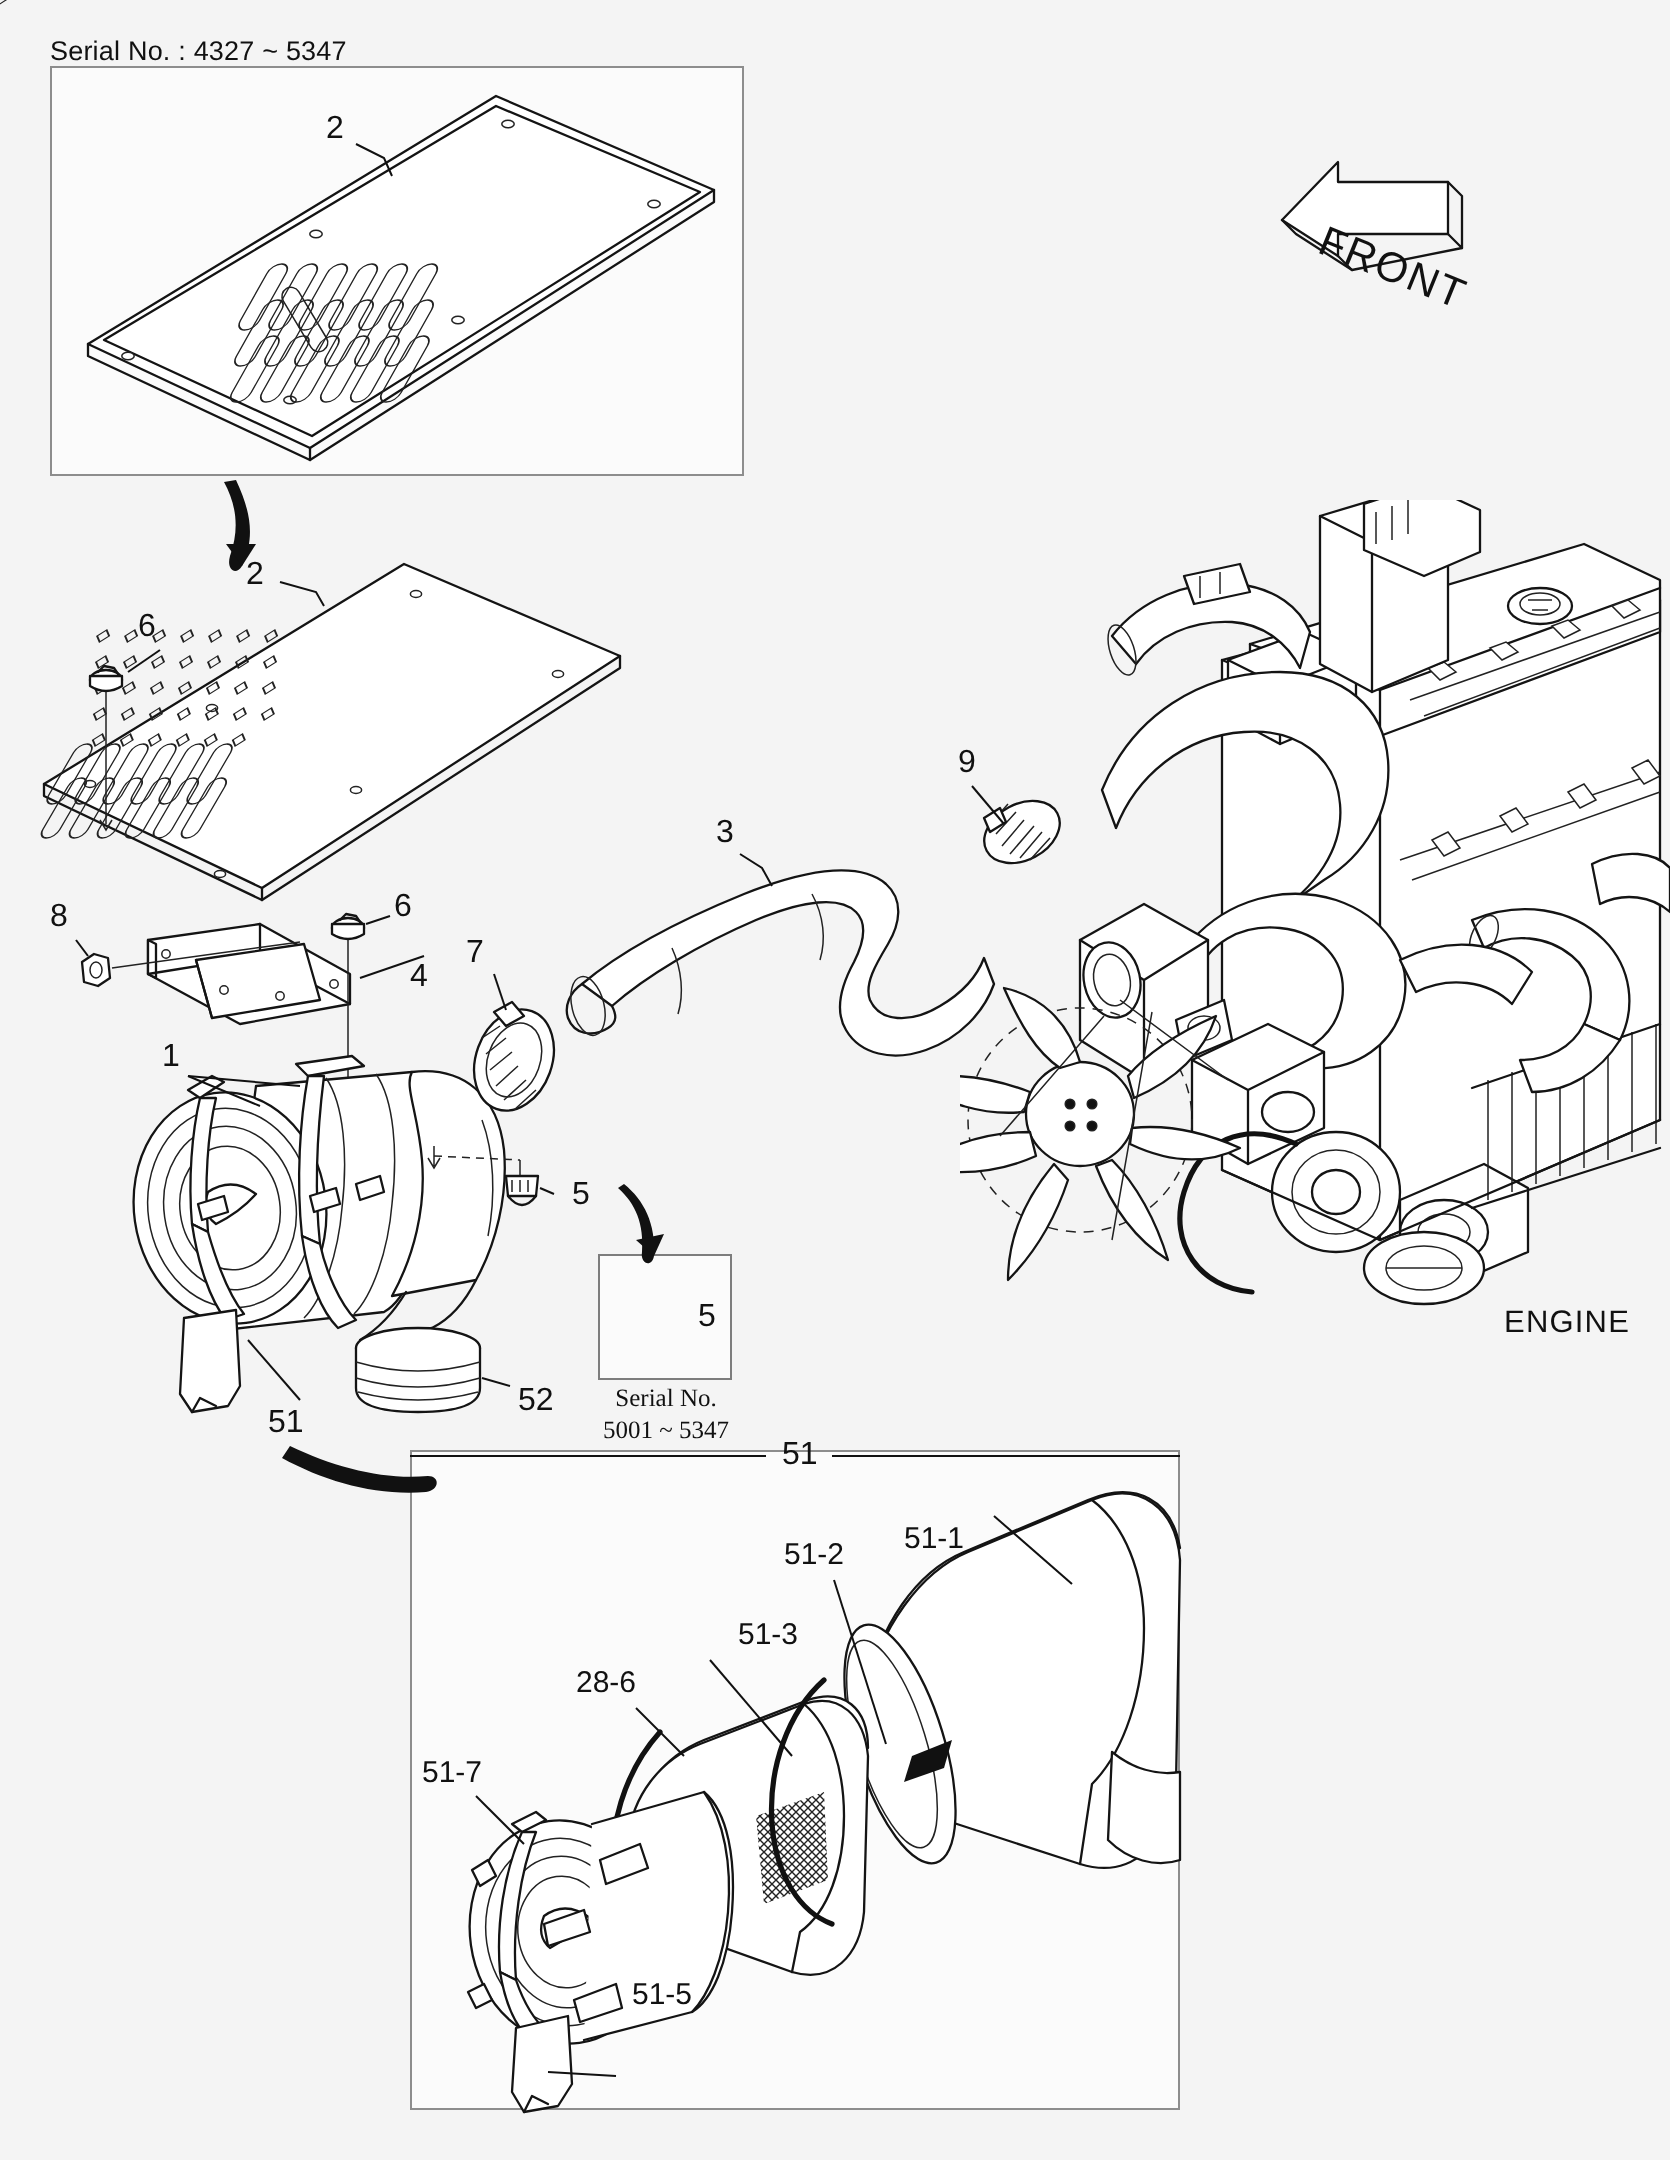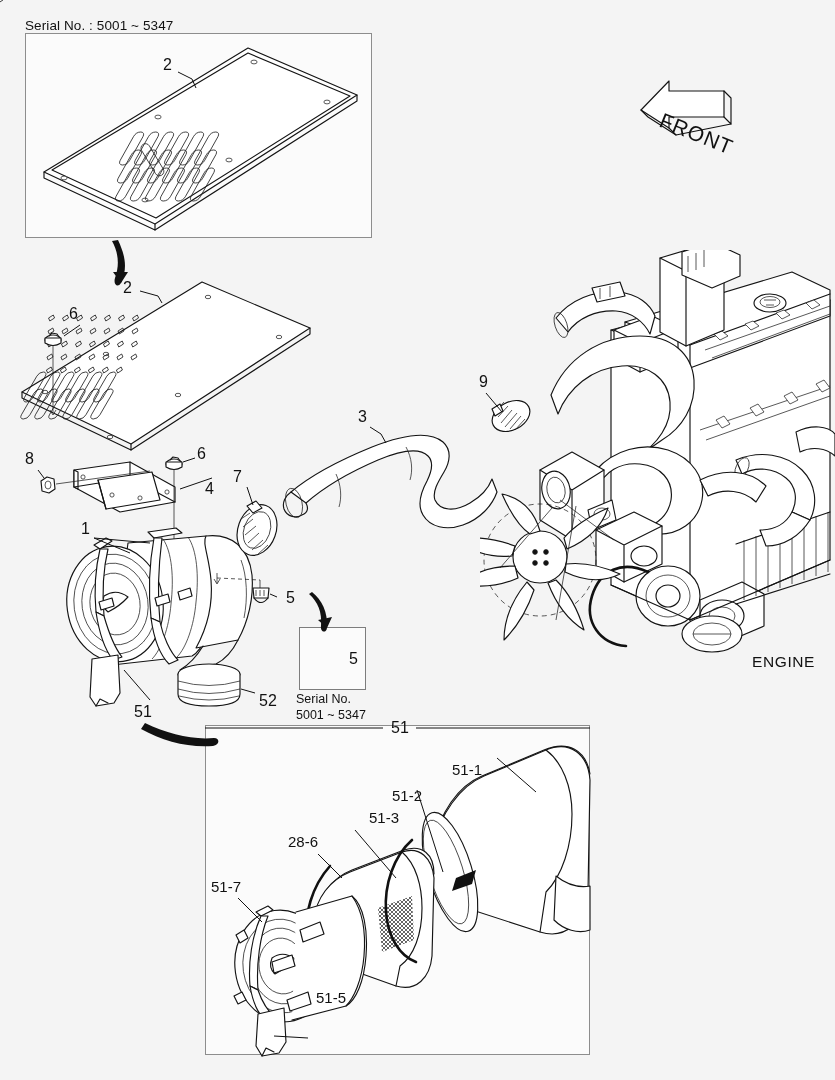--- a/index.html
+++ b/index.html
@@ -17,42 +17,42 @@
     position:absolute;
     font-family:"Liberation Sans",sans-serif;
     color:#111;
     white-space:nowrap;
     line-height:1.15;
   }
   .lbl-serial{font-size:13.5px;letter-spacing:.1px;}
   .lbl-callout{font-size:16px;}
   .lbl-callout-sm{font-size:15px;}
   .lbl-engine{font-size:15.5px;letter-spacing:.6px;text-align:right;}
-  .lbl-inset{font-size:12.5px;text-align:left;line-height:1.25;}
+  .lbl-inset{font-size:12.5px;text-align:center;line-height:1.25;font-family:Liberation Serif, serif;}
   .panel-box{
     position:absolute;
     border:1.3px solid #8d8d8d;
     background:#fbfbfb;
     box-sizing:border-box;
   }
   .inset-box{
     position:absolute;
     border:1.2px solid #7d7d7d;
     background:#fbfbfb;
     box-sizing:border-box;
   }
 </style>
 </head>
 <body>
 
 <div id="stage">
 
   <div class="panel-box" style="left:25px;top:33px;width:347px;height:205px;"></div>
 
-  <div class="lbl lbl-serial" style="left:25px;top:18px;">Serial No. : 5001 ~ 5347</div>
+  <div class="lbl lbl-serial" style="left:25px;top:18px;">Serial No. : 4327 ~ 5347</div>
 
   <div class="inset-box" style="left:299px;top:627px;width:67px;height:63px;"></div>
   <div class="lbl lbl-inset" style="left:296px;top:692px;width:74px;">
     <div>Serial No.</div>
     <div>5001 ~ 5347</div>
   </div>
 
   <div class="panel-box" style="left:205px;top:725px;width:385px;height:330px;"></div>
 
   <svg class="layer" viewBox="0 0 835 1080">
@@ -614,21 +614,21 @@
   <div class="lbl lbl-callout" style="left:479px;top:373px;">9</div>
   <div class="lbl lbl-callout" style="left:81px;top:520px;">1</div>
   <div class="lbl lbl-callout" style="left:286px;top:589px;">5</div>
   <div class="lbl lbl-callout" style="left:134px;top:703px;">51</div>
   <div class="lbl lbl-callout" style="left:259px;top:692px;">52</div>
 
   <div class="lbl lbl-callout" style="left:349px;top:650px;">5</div>
 
   <div class="lbl lbl-callout" style="left:391px;top:719px;">51</div>
   <div class="lbl lbl-callout-sm" style="left:452px;top:736px;margin-top:25px;">51-1</div>
-  <div class="lbl lbl-callout-sm" style="left:392px;top:769px;margin-top:18px;">51-2</div>
+  <div class="lbl lbl-callout-sm" style="left:392px;top:769px;">51-2</div>
   <div class="lbl lbl-callout-sm" style="left:332px;top:809px;margin-left:37px;">51-3</div>
   <div class="lbl lbl-callout-sm" style="left:288px;top:833px;">28-6</div>
   <div class="lbl lbl-callout-sm" style="left:211px;top:878px;">51-7</div>
   <div class="lbl lbl-callout-sm" style="left:316px;top:989px;">51-5</div>
 
   <div class="lbl lbl-engine" style="left:752px;top:653px;">ENGINE</div>
 
 </div>
 
 </body></html>

